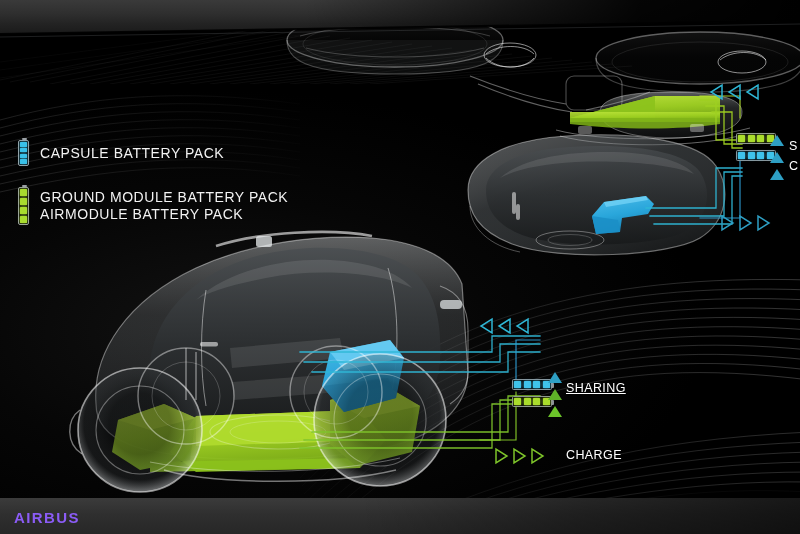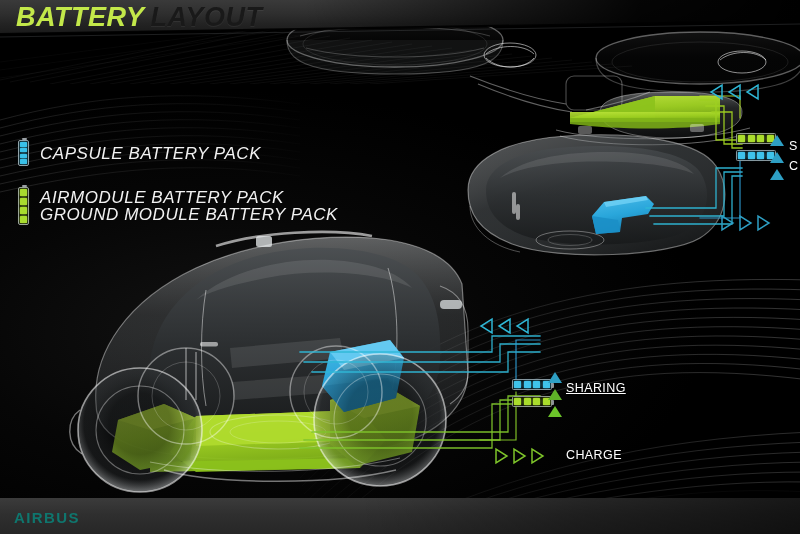--- a/index.html
+++ b/index.html
@@ -33,22 +33,22 @@
   .title .t-dark{color:#191919;margin-left:6px;
     text-shadow:0 1px 0 rgba(255,255,255,.06);}
 
   
   .hatch{position:absolute;left:0;top:22px;width:640px;height:62px;opacity:.55;}
 
   
   .legend{position:absolute;left:18px;top:140px;}
   .legend-row{display:flex;align-items:center;margin-bottom:4px;}
   .legend-texts{display:flex;flex-direction:column;}
-  .legend-label{color:#f2f2f2;font-size:17px;letter-spacing:.55px;
-    line-height:17px;white-space:nowrap;font-style:italic;}
+  .legend-label{color:#f2f2f2;font-size:14px;letter-spacing:.55px;
+    line-height:17px;white-space:nowrap;}
   .batt-v{width:11px;height:26px;border:1.3px solid #9aa0a4;border-radius:2px;
     display:flex;flex-direction:column;justify-content:space-between;
     padding:1.4px;box-sizing:border-box;margin-right:11px;position:relative;
     background:#0a0a0a;}
   .batt-v::before{content:"";position:absolute;top:-3.2px;left:2.6px;width:5px;height:2.2px;
     background:#9aa0a4;border-radius:1px;}
   .batt-v i{display:block;height:4.3px;border-radius:.5px;}
   .batt-v.cyan i{background:#39c0e8;box-shadow:0 0 3px rgba(57,192,232,.85);}
   .batt-v.green i{background:#a8dc2e;box-shadow:0 0 3px rgba(168,220,46,.85);}
   .batt-v.tall{height:38px;}
@@ -71,21 +71,21 @@
   .tri-up{border-left:7px solid transparent;border-right:7px solid transparent;}
 
   .ann-label{position:absolute;color:#fff;font-size:12.5px;letter-spacing:.4px;
     white-space:nowrap;}
 
   
   .footer{position:absolute;left:0;bottom:0;width:100%;height:36px;
     background:linear-gradient(180deg,#3b3b3b 0%,#2f2f2f 45%,#272727 100%);}
   .footer-fade{position:absolute;left:0;bottom:0;width:100%;height:36px;
     background:linear-gradient(90deg,rgba(0,0,0,0) 0%,rgba(0,0,0,0) 45%,rgba(0,0,0,.35) 72%,rgba(0,0,0,.6) 100%);}
-  .brand{position:absolute;left:14px;bottom:8px;color:#0f766e;font-size:15px;
+  .brand{position:absolute;left:14px;bottom:8px;color:#8b5cf6;font-size:15px;
     font-weight:700;letter-spacing:1.4px;}
 </style>
 </head>
 <body>
 
 <div id="slide">
 
   <div class="bg-base"></div>
 
   <div class="wave-layer">
@@ -394,23 +394,20 @@
   </div>
 
   <div class="header"></div>
   <div class="header-fade"></div>
   <div class="header-line">
     <svg width="800" height="40" viewBox="0 0 800 40">
       <path d="M0 34 L800 21" stroke="#000000" stroke-opacity="0.9" stroke-width="2.2" fill="none"></path>
       <path d="M0 37 L800 24" stroke="#6d7173" stroke-opacity="0.35" stroke-width="0.8" fill="none"></path>
     </svg>
   </div>
-  <div class="title">
-    <span class="t-green">BATTERY</span><span class="t-dark">LAYOUT</span>
-  </div>
 
   <div class="legend">
     <div class="legend-row">
       <div class="batt-v cyan">
         <i></i>
           <i></i>
           <i></i>
           <i></i>
       </div>
       <div class="legend-texts">
@@ -419,22 +416,22 @@
     </div>
     <div style="height:17px"></div>
     <div class="legend-row">
       <div class="batt-v green tall">
         <i></i>
           <i></i>
           <i></i>
           <i></i>
       </div>
       <div class="legend-texts">
+        <span class="legend-label">GROUND MODULE BATTERY PACK</span>
         <span class="legend-label">AIRMODULE BATTERY PACK</span>
-        <span class="legend-label">GROUND MODULE BATTERY PACK</span>
       </div>
     </div>
   </div>
 
   <div>
     <div class="meter-h green" style="left:736px;top:133px;">
       <i></i>
         <i></i>
         <i></i>
         <i></i>

